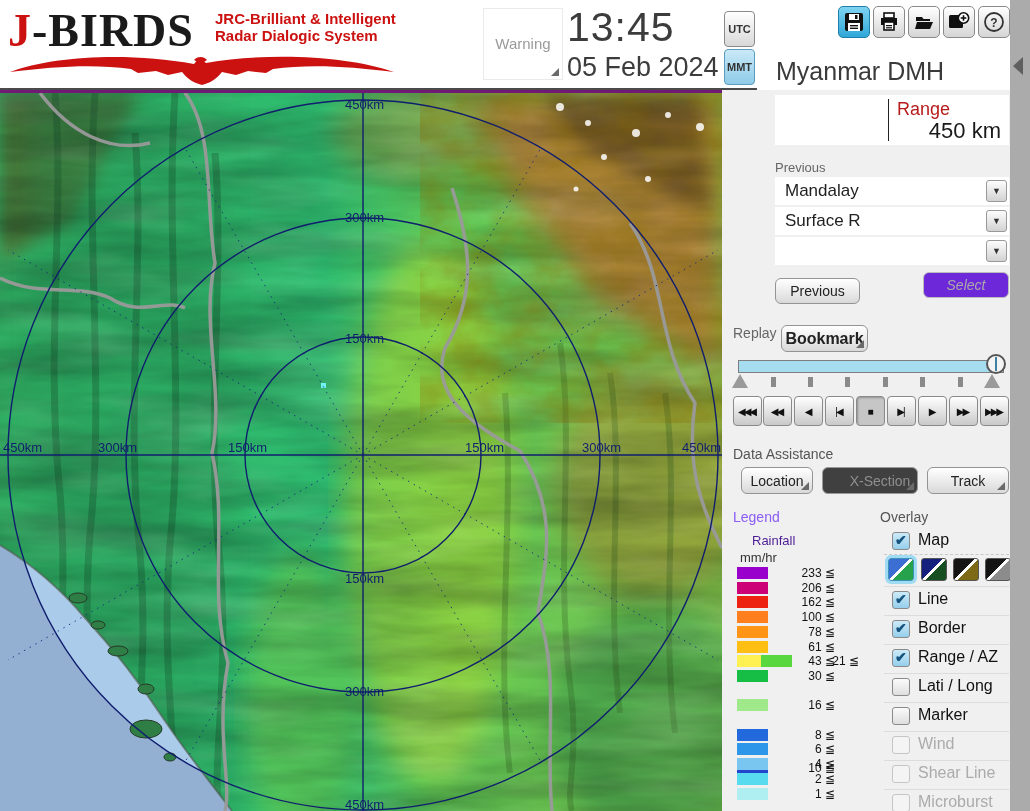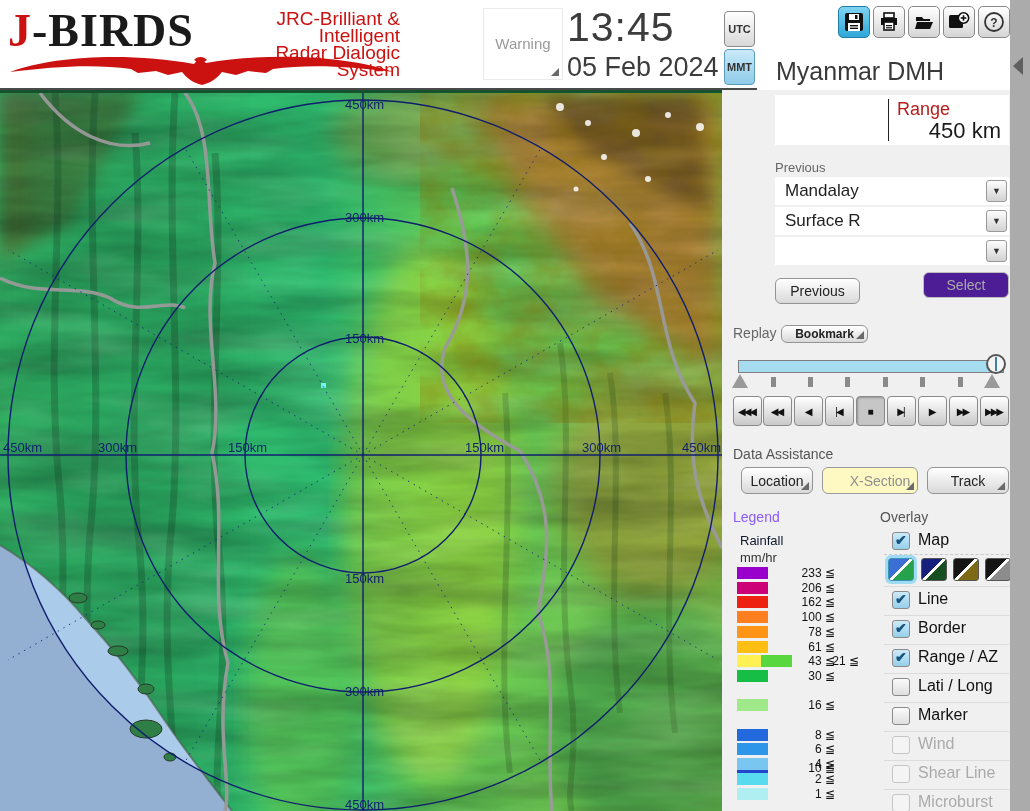--- a/index.html
+++ b/index.html
@@ -6,21 +6,21 @@
   html,body { width:1030px; height:811px; overflow:hidden; }
   .app { position:relative; width:1030px; height:811px; background:#F0F0F0;
          font-family:"Liberation Sans", sans-serif; }
 
   
   .header { position:absolute; left:0; top:0; width:1010px; height:90px; background:#FFFFFF; }
   .header-sep { position:absolute; left:0; top:88px; width:757px; height:2px; background:#4a4a4a; }
   .logo { position:absolute; left:8px; top:4px; width:390px; height:82px; }
   .logo-line1 { position:absolute; left:0; top:0; white-space:nowrap; font-family:"Liberation Serif", serif; font-weight:bold; font-size:46px; letter-spacing:1px; color:#1a1a1a; }
   .logo-line1 .j { color:#CC1111; }
-  .logo-tag { position:absolute; left:207px; top:6px; width:185px; color:#CC1111; font-weight:normal; font-size:19px; line-height:17px; letter-spacing:0px;text-align:right; }
+  .logo-tag { position:absolute; left:207px; top:6px; width:185px; color:#CC1111; font-weight:bold; font-size:15px; line-height:17px; letter-spacing:0px; }
   .eagle { position:absolute; left:0px; top:46px; width:388px; height:36px; }
   .warning-box { position:absolute; left:483px; top:8px; width:80px; height:72px; background:#FFFFFF; border:1px solid #EAEAEA; }
   .warning-box span { position:absolute; left:0; right:0; top:26px; text-align:center; color:#9a9a9a; font-size:15px; }
   .corner-tri::after { content:""; position:absolute; right:3px; bottom:3px; width:0; height:0;
        border-left:8px solid transparent; border-bottom:8px solid #6a6a6a; }
   .clock-time { position:absolute; left:567px; top:4px; width:170px; font-size:41px; color:#3c3c3c; letter-spacing:1px; }
   .clock-date { position:absolute; left:567px; top:52px; width:190px; font-size:27px; color:#3c3c3c; white-space:nowrap; }
   .tz-btn { position:absolute; left:724px; width:31px; height:36px; border:1px solid #8a8a8a; border-radius:4px;
             font-size:11px; font-weight:bold; color:#333; display:flex; align-items:center; justify-content:center;
             background:linear-gradient(#ffffff,#d8d8d8); cursor:pointer; }
@@ -43,27 +43,27 @@
   .range-div { position:absolute; left:113px; top:4px; width:1px; height:42px; background:#222; }
   .range-label { position:absolute; left:122px; top:4px; font-size:18px; color:#b91c1c; }
   .range-value { position:absolute; right:8px; top:23px; font-size:22px; color:#1a1a1a; }
   .sel-label { position:absolute; left:53px; top:70px; font-size:13px; color:#666; }
   .dd-row { position:absolute; left:53px; width:234px; height:28px; background:#FFFFFF; }
   .dd-row .txt { position:absolute; left:10px; top:4px; font-size:17px; color:#222; }
   .dd-btn { position:absolute; right:2px; top:3px; width:21px; height:22px; border:1px solid #999; border-radius:3px;
             background:linear-gradient(#fdfdfd,#d2d2d2); font-size:9px; color:#333; display:flex; align-items:center; justify-content:center; cursor:pointer; }
   .btn { border:1px solid #949494; border-radius:6px; background:linear-gradient(#ffffff,#d9d9d9);
          font-size:14px; color:#222; display:flex; align-items:center; justify-content:center; cursor:pointer; position:absolute; }
-  .btn.disabled { background:#4c1d95; color:#AAA; border-color:#BDBDBD; cursor:default; }
-  .btn.pressed-disabled { background:#fef9c3; color:#8f8f8f; border-color:#9a9a9a;padding-left:20px; }
+  .btn.disabled { background:#6d28d9; color:#AAA; border-color:#BDBDBD; cursor:default;font-style:italic; }
+  .btn.pressed-disabled { background:#404040; color:#8f8f8f; border-color:#9a9a9a;padding-left:20px; }
   .prev-btn { left:53px; top:188px; width:85px; height:26px; }
   .select-btn { left:201px; top:182px; width:86px; height:26px; }
 
   .replay-label { position:absolute; left:11px; top:235px; font-size:14px; color:#666; }
-  .bookmark-btn { left:59px; top:235px; width:87px; height:18px; font-size:12px; font-weight:bold; }
+  .bookmark-btn { left:59px; top:235px; width:87px; height:27px; font-size:16px; font-weight:bold; }
   .mode-group { position:absolute; left:151px; top:235px; width:132px; height:27px; border:1px solid #8a8a8a; border-radius:5px; overflow:hidden; display:flex; background:#fff; }
   .mode-btn { flex:1; display:flex; align-items:center; justify-content:center; font-size:13px; font-weight:bold; color:#222; cursor:pointer; background:linear-gradient(#ffffff,#e2e2e2); }
   .mode-btn.active { background:linear-gradient(#bfe5f6,#8ecbe9); border-left:1px solid #5b9dbd; }
 
   .slider-track { position:absolute; left:16px; top:270px; width:266px; height:13px; border:1px solid #7e7e7e; background:#A5DCEF; }
   .slider-handle { position:absolute; left:264px; top:264px; width:20px; height:20px; border:2px solid #555; border-radius:50%; background:#f4f4f4; cursor:pointer; }
   .slider-handle::after { content:""; position:absolute; left:7px; top:1px; width:2px; height:14px; background:#3f7f9f; }
   .tick-tri { position:absolute; top:284px; width:0; height:0; border-left:8px solid transparent; border-right:8px solid transparent; border-bottom:14px solid #9a9a9a; cursor:pointer; }
   .tick-sq { position:absolute; top:287px; width:5px; height:10px; background:#8a8a8a; }
 
@@ -72,40 +72,40 @@
             font-size:10px; letter-spacing:-2px; cursor:pointer; padding-right:2px; }
   .pb-btn.pressed { background:#C6C6C6; box-shadow:inset 1px 1px 2px rgba(0,0,0,.25); }
 
   .da-label { position:absolute; left:11px; top:356px; font-size:14px; color:#555; }
   .da-loc { left:19px; top:377px; width:72px; height:27px; }
   .da-xsec { left:100px; top:377px; width:96px; height:27px; }
   .da-track { left:205px; top:377px; width:82px; height:27px; }
 
   .legend-label { position:absolute; left:11px; top:419px; font-size:14px; color:#8b5cf6; }
   .overlay-label { position:absolute; left:158px; top:419px; font-size:14px; color:#555; }
-  .rainfall-1 { position:absolute; left:18px; top:443px; font-size:13px; color:#0f172a; }
+  .rainfall-1 { position:absolute; left:30px; top:443px; font-size:13px; color:#4c1d95; }
   .rainfall-2 { position:absolute; left:18px; top:460px; font-size:13px; color:#333; }
   .lg-row { position:absolute; left:15px; width:115px; height:13px; }
   .lg-sw { position:absolute; left:0; top:0; width:31px; height:12px; }
   .lg-val { position:absolute; left:34px; top:-1px; width:64px; text-align:right; font-size:12px; color:#111; }
 
   .ov-row { position:absolute; left:162px; width:126px; height:24px; }
   .ov-div { position:absolute; left:162px; width:125px; height:1px; background:#DCDCDC; }
   .ov-div.dashed { background:none; border-top:1px dashed #C8C8C8; }
   .cb { position:absolute; left:8px; top:1px; width:18px; height:18px; border:1px solid #8a8a8a; border-radius:3px; background:linear-gradient(#fbfbfb,#dedede); cursor:pointer; }
   .cb.checked { background:linear-gradient(#cdeaf8,#96cfeb); }
   .cb.checked::after { content:"✔"; position:absolute; left:2px; top:-1px; font-size:14px; font-weight:bold; color:#14537d; }
   .cb.disabled { border-color:#C5C5C5; background:#F4F4F4; cursor:default; }
   .ov-row .lbl { position:absolute; left:34px; top:0px; font-size:16px; color:#111; white-space:nowrap; }
   .ov-row.disabled .lbl { color:#ABABAB;text-align:center; }
   .map-sw { position:absolute; top:0px; width:26px; height:23px; border:1px solid #555; border-radius:3px; cursor:pointer; }
   .map-sw.selected { box-shadow:0 0 0 3px #9FDCF4; border-color:#3d92b8; }
 
   
-  .map-wrap { position:absolute; left:0; top:90px; width:722px; height:721px; border-top:3px solid #14532d; background:#2FBE71; cursor:crosshair; }
+  .map-wrap { position:absolute; left:0; top:90px; width:722px; height:721px; border-top:3px solid #701a75; background:#2FBE71; cursor:crosshair; }
   .map-wrap svg { display:block; }
 
   
   .zoomctl { position:absolute; left:723px; top:96px; width:35px; height:202px; background:linear-gradient(90deg,#fdfdfd,#d8d8d8);
              border:1px solid #8a8a8a; border-radius:4px; }
   .zbtn { position:absolute; left:2px; width:29px; height:30px; border:1px solid #999; border-radius:4px;
           background:linear-gradient(#fff,#ddd); display:flex; align-items:center; justify-content:center; cursor:pointer; }
   .zbtn.zin { top:2px; } .zbtn.zout { top:168px; }
   .zgroove { position:absolute; left:16px; top:38px; width:2px; height:126px; background:#9a9a9a; }
   .zhandle { position:absolute; left:3px; top:150px; width:27px; height:14px; border:1px solid #8a8a8a; border-radius:2px;

